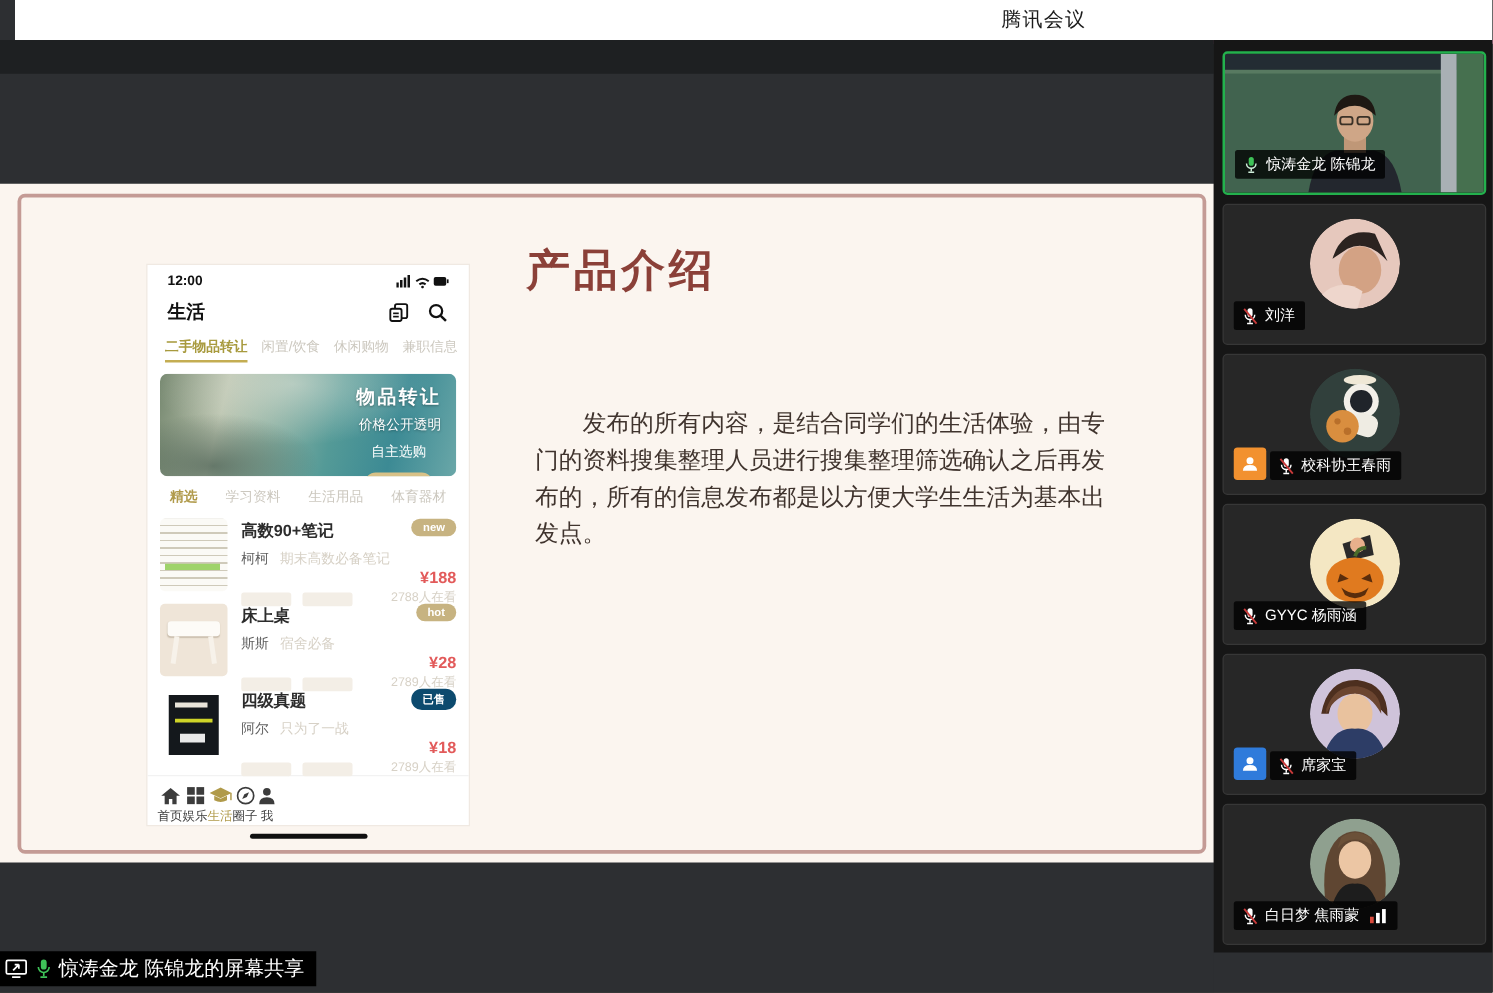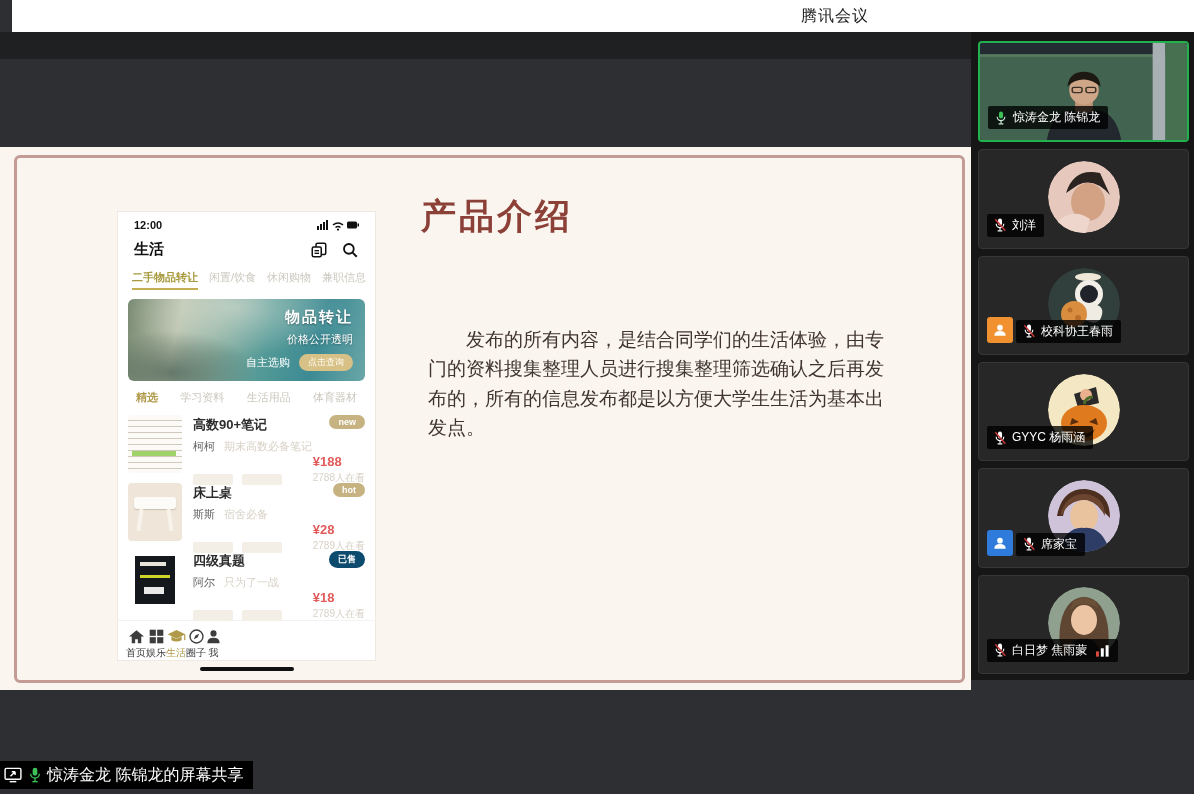--- a/index.html
+++ b/index.html
@@ -35,21 +35,21 @@
   .p-tab{flex-shrink:0;}
   .p-tab.active{color:#a89a3e;border-bottom:2px solid #c4ad52;padding-bottom:3px;font-weight:bold;}
   .p-banner{position:relative;margin:5px 10px 0;height:82px;border-radius:6px;overflow:hidden;
       background:
         radial-gradient(120px 60px at 18% 90%,rgba(36,60,50,.55),transparent 70%),
         radial-gradient(160px 70px at 45% 10%,rgba(235,235,225,.5),transparent 70%),
         linear-gradient(104deg,#75876f 0%,#b9c3ae 22%,#8fb2a3 38%,#549a97 58%,#3c8a94 78%,#6aa7a8 100%);}
   .p-banner-text{position:absolute;right:12px;top:9px;text-align:right;color:#fff;}
   .bt1{font-size:15px;font-weight:bold;letter-spacing:2px;text-shadow:0 1px 2px rgba(0,0,0,.35);}
   .bt2{font-size:11px;margin-top:5px;text-shadow:0 1px 2px rgba(0,0,0,.35);}
-  .bt3{display:flex;align-items:center;justify-content:flex-end;gap:9px;margin-top:7px;font-size:11px;}
+  .bt3{display:flex;align-items:center;justify-content:flex-end;gap:9px;margin-top:7px;font-size:11px;flex-direction:column;}
   .gold-pill{background:#d8c187;border-radius:9px;padding:2px 9px;font-size:9px;color:#fffdf5;}
   .p-cats{display:flex;justify-content:space-between;padding:9px 18px 2px;font-size:11px;color:#ccc8bf;}
   .p-cat.active{color:#b09a4a;font-weight:bold;}
   .p-card{position:relative;display:flex;margin:8px 10px 0;height:60px;}
   .thumb{width:54px;height:58px;border-radius:4px;overflow:hidden;flex-shrink:0;position:relative;}
   .thumb-notes{background:repeating-linear-gradient(#fbfaf6 0 5px,#cfcaba 5px 6px);}
   .thumb-notes .hl{position:absolute;left:4px;top:36px;width:44px;height:5px;background:#9fd36a;}
   .thumb-desk{background:#efe5d8;}
   .thumb-desk .top{position:absolute;left:6px;top:14px;width:42px;height:12px;background:#fdfbf7;border-radius:3px;box-shadow:0 1px 1px #cbbfae;}
   .thumb-desk .leg1,.thumb-desk .leg2{position:absolute;top:26px;width:4px;height:22px;background:#f7f2ea;}
@@ -58,38 +58,38 @@
   .thumb-book .cover{position:absolute;left:7px;top:5px;width:40px;height:48px;background:#14181c;}
   .thumb-book .l1{position:absolute;left:12px;top:11px;width:26px;height:4px;background:#e8e4da;}
   .thumb-book .l2{position:absolute;left:12px;top:24px;width:30px;height:3px;background:#cfd428;}
   .thumb-book .l3{position:absolute;left:16px;top:36px;width:20px;height:7px;background:#e9e9e9;}
   .card-main{flex:1;padding-left:11px;display:flex;flex-direction:column;}
   .c-title{font-size:13px;font-weight:bold;color:#2c2c2c;margin-top:1px;}
   .c-sub{font-size:11px;color:#5f5f5f;margin-top:5px;}
   .c-desc{color:#d7d1c6;margin-left:9px;}
   .c-row{display:flex;align-items:flex-end;margin-top:auto;padding-bottom:2px;}
   .tagpill{width:40px;height:11px;background:#f3eee6;border-radius:2px;margin-right:9px;}
-  .c-price-box{margin-left:auto;text-align:left;}
+  .c-price-box{margin-left:auto;text-align:right;}
   .c-price{color:#e25a5a;font-weight:bold;font-size:13px;}
   .c-views{font-size:10px;color:#d7d1c6;margin-top:2px;}
   .c-badge{position:absolute;right:0;top:0;background:#c7b381;color:#fff;font-size:9px;
            padding:2px 9px;border-radius:9px;font-weight:bold;}
   .c-badge.sold{background:#0c4a6e;}
   .p-nav{display:flex;justify-content:flex-start;align-items:center;padding:8px 8px 0;margin-top:9px;border-top:1px solid #f2f2f2;}
   .p-nav-item{display:flex;flex-direction:column;align-items:center;gap:2px;font-size:10px;color:#3c3c3c;}
   .p-nav-item.active{color:#b09a4a;}
   .home-indicator{width:94px;height:4px;background:#101010;border-radius:2px;margin:7px auto 0;}
 
   
   .share-label{position:absolute;left:0;bottom:5px;height:28px;background:#000;
                display:flex;align-items:center;gap:4px;padding:0 10px 0 3px;}
   .share-label span{color:#fff;font-size:16px;}
 
   
-  .sidebar{position:absolute;top:32px;right:0;width:223px;height:648px;background:#161616;
+  .sidebar{position:absolute;top:32px;right:0;width:223px;height:730px;background:#161616;
            box-sizing:border-box;padding:9px 5px 6px 7px;display:flex;flex-direction:column;gap:7px;}
   .tile{position:relative;flex:1;background:#272727;border:1px solid #373737;border-radius:4px;overflow:hidden;}
   .tile.speaking{border:2px solid #23b14d;}
   .video-scene{position:absolute;inset:0;width:100%;height:100%;}
   .avatar{position:absolute;left:50%;top:11px;transform:translateX(-50%);width:72px;height:72px;
           border-radius:50%;overflow:hidden;}
   .nameplate{position:absolute;left:8px;bottom:11px;display:flex;align-items:center;gap:5px;
              background:rgba(0,0,0,.78);padding:3px 8px 3px 6px;border-radius:2px;}
   .nameplate span{color:#fff;font-size:12px;white-space:nowrap;}
   .tile .nameplate.shifted{left:37px;}

